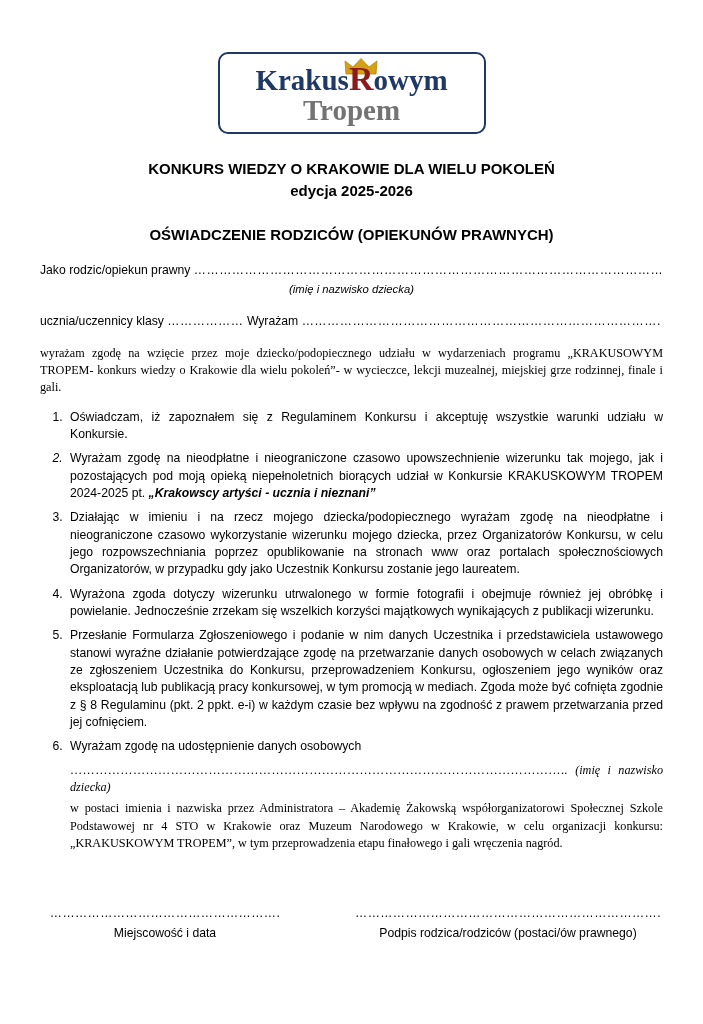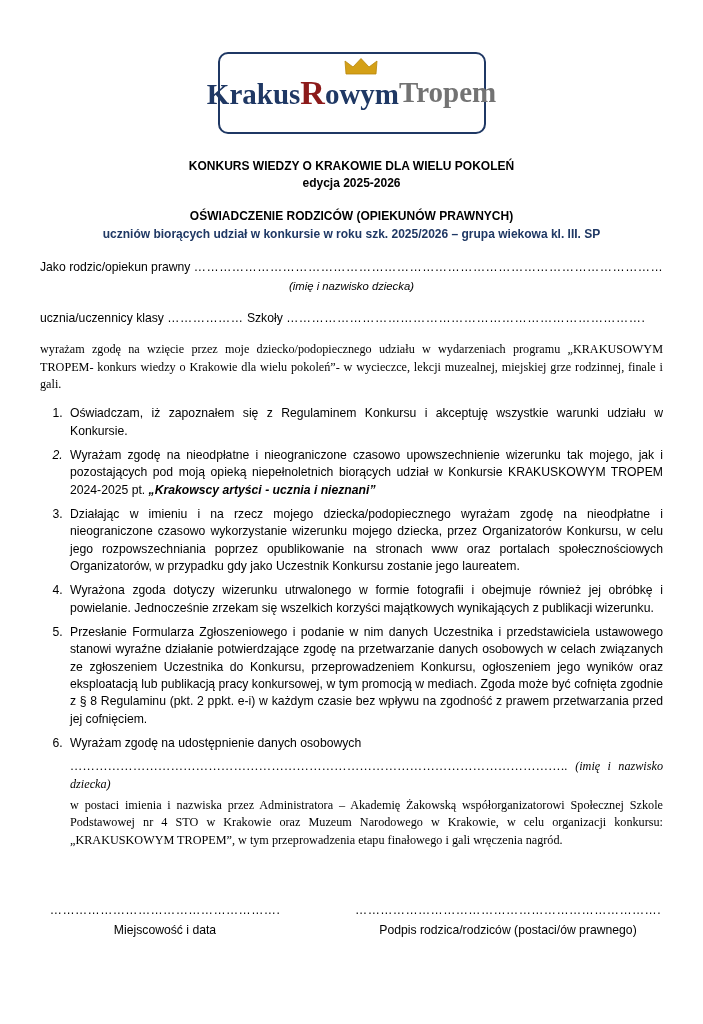--- a/index.html
+++ b/index.html
@@ -29,21 +29,21 @@
     display: flex;
     justify-content: center;
   }
   .logo-box {
     width: 268px;
     height: 82px;
     border: 2px solid #1f3864;
     border-radius: 10px;
     position: relative;
     display: flex;
-    flex-direction: row;
+    flex-direction: column;
     align-items: center;
     justify-content: center;
     box-sizing: border-box;
   }
   .logo-line1 {
     font-family: "Liberation Serif", serif;
     font-size: 29px;
     font-weight: bold;
     color: #1f3864;
     letter-spacing: 0px;
@@ -69,28 +69,28 @@
     left: 50%;
     transform: translateX(-8px);
     width: 34px;
     height: 18px;
   }
 
   
   .h-center {
     text-align: center;
     font-weight: bold;
-    font-size: 12px;
+    font-size: 15px;
   }
   .title1 {
     margin-top: 24px;
     line-height: 1.45;
   }
   .title2 {
-    margin-top: 14px;
+    margin-top: 22px;
     line-height: 1.5;
   }
   .title2 .nav {
     color: #1f3864;
   }
 
   
   .content {
     margin: 0 40px 0 40px;
     font-size: 12.2px;
@@ -181,35 +181,34 @@
     </div>
   </div>
 
   <div class="h-center title1">
     <div>KONKURS WIEDZY O KRAKOWIE DLA WIELU POKOLEŃ</div>
     <div>edycja 2025-2026</div>
   </div>
 
   <div class="h-center title2">
     <div>OŚWIADCZENIE RODZICÓW (OPIEKUNÓW PRAWNYCH)</div>
-    <div class="nav">uczniów biorących udział w konkursie w roku szk. 2025/2026 – grupa wiekowa kl. III. SP</div>
   </div>
 
   <div class="content">
 
     <div class="row-line">
       <span>Jako rodzic/opiekun prawny</span>
       <span class="dotline">…………………………………………………………………………………………………………………..</span>
     </div>
     <div class="hint">(imię i nazwisko dziecka)</div>
 
     <div class="row-line">
       <span>ucznia/uczennicy klasy</span>
       <span class="dotline">………………</span>
-      <span>Szkoły</span>
+      <span>Wyrażam</span>
       <span class="dotline">………………………………………………………………………….</span>
     </div>
 
     <div class="para">wyrażam zgodę na wzięcie przez moje dziecko/podopiecznego udziału w wydarzeniach programu „KRAKUSOWYM TROPEM- konkurs wiedzy o Krakowie dla wielu pokoleń”-  w wycieczce, lekcji muzealnej, miejskiej grze rodzinnej, finale i gali.</div>
 
     <ol class="numlist">
       <li>
         <span>Oświadczam, iż zapoznałem się z Regulaminem Konkursu i akceptuję wszystkie warunki udziału w Konkursie.</span>
       </li>
       <li class="bold-marker">

